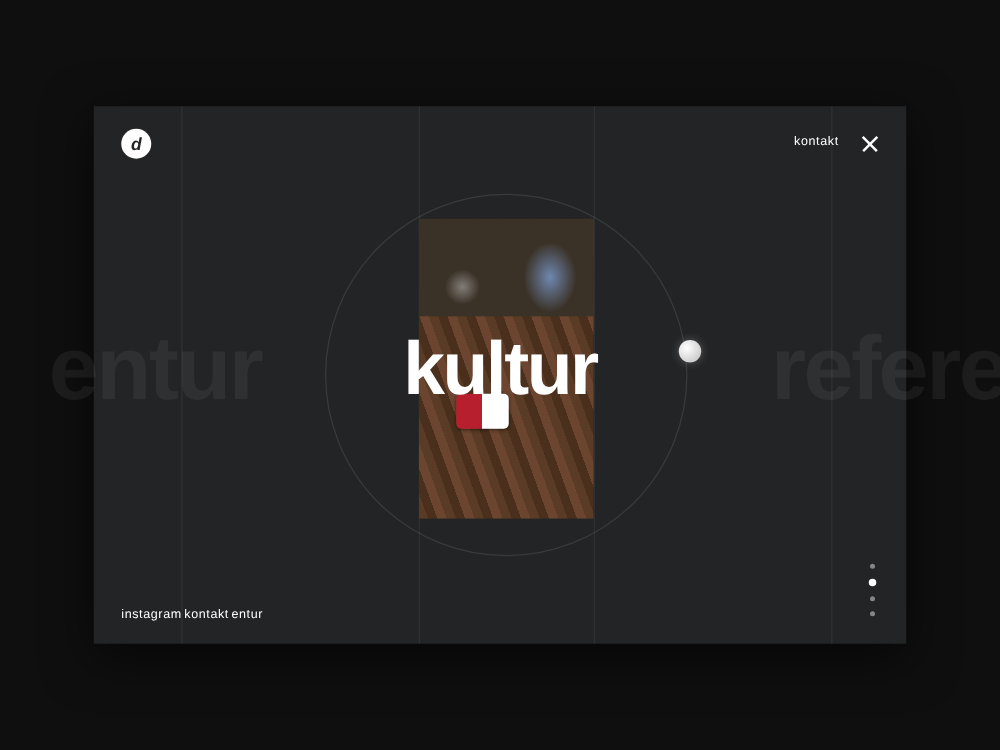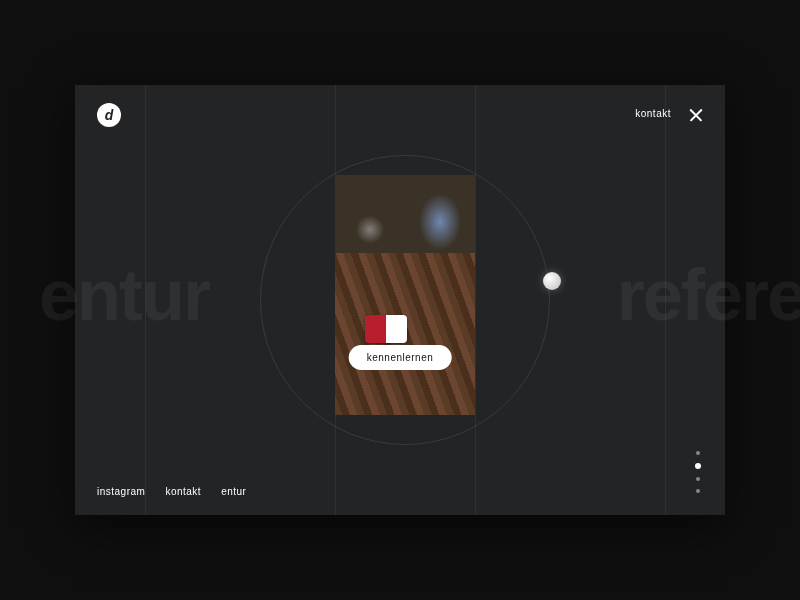--- a/index.html
+++ b/index.html
@@ -175,21 +175,21 @@
       border-radius: 50%;
       background: radial-gradient(circle at 35% 35%, #fff, #bcbcbc);
       box-shadow: 0 0 8px rgba(255,255,255,0.25);
     }
 
     
     .socials {
       position: absolute;
       left: 22px; bottom: 18px;
       display: flex;
-      gap: 20px;
+      gap: 2px;
       align-items: flex-end;
     }
     .socials span {
       color: #fff;
       font-size: 10px;
       letter-spacing: 0.5px;
       cursor: pointer;
     }
 
     
@@ -232,22 +232,22 @@
   <div class="stage">
     <div class="circle"></div>
 
     <div class="hero-card">
       <div class="hero-img"></div>
     </div>
 
     <div class="ghost ghost-left">entur</div>
     <div class="ghost ghost-right">refere</div>
 
-
-    <div class="cta">kennenlernen</div>
+    <div class="title">kultur</div>
+
 
     <div class="ring-dot"></div>
   </div>
 
   <div class="socials">
     <span>instagram</span>
     <span>kontakt</span>
     <span>entur</span>
   </div>
 

